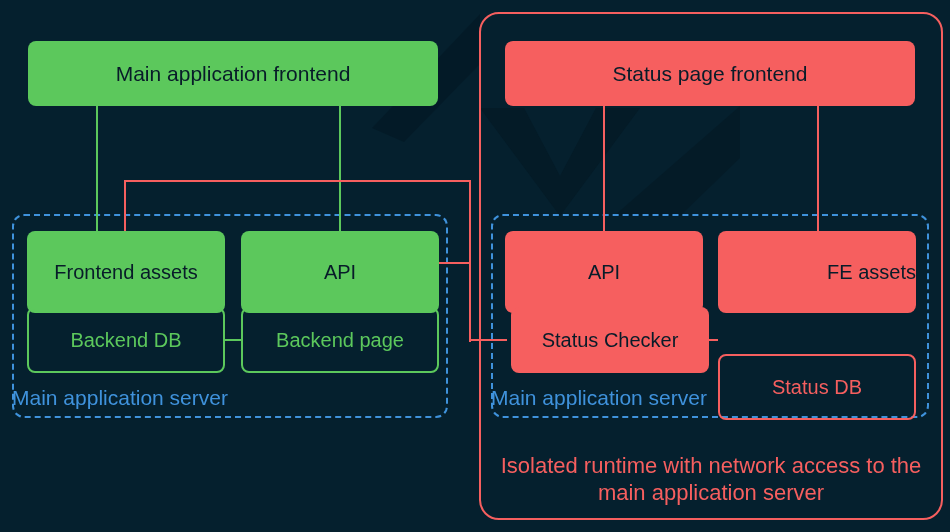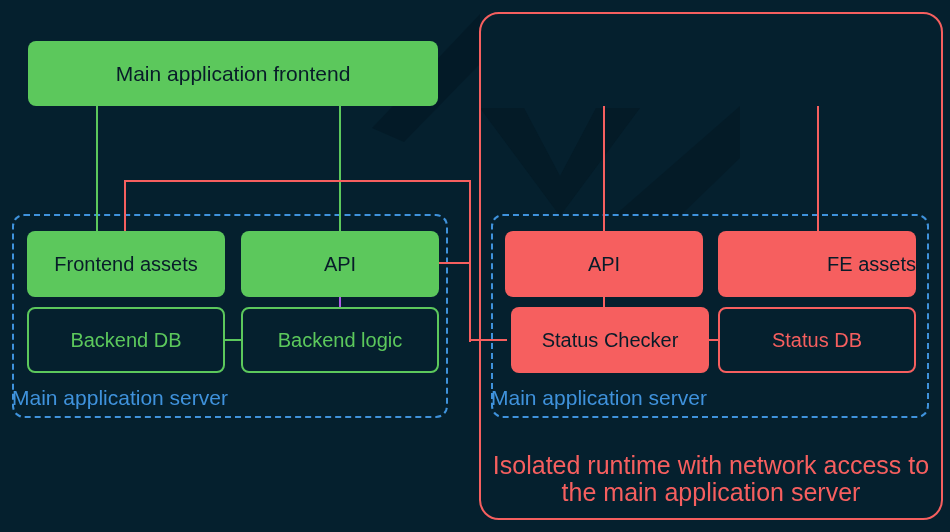--- a/index.html
+++ b/index.html
@@ -50,38 +50,38 @@
     border-radius: 8px;
     font-size: 20px;
     text-align: center;
   }
   .fill-green   { background: var(--green); color: var(--box_text_dark); text-align: right; }
   .fill-red     { background: var(--red);   color: var(--box_text_dark); }
   .outline-green{ border: 2px solid var(--green); color: var(--green); text-align: center; }
   .outline-red  { border: 2px solid var(--red);   color: var(--red); }
 
   .top-node { top: 41px; width: 410px; height: 65px; font-size: 21px; }
-  .row1 { top: 231px; width: 198px; height: 66px; }
+  .row1 { top: 231px; width: 198px; height: 82px; }
   .row2 { top: 307px; width: 198px; height: 66px; }
 
   .server-label {
     position: absolute;
     top: 385px;
     text-align: left;
     color: var(--blue);
     font-size: 21px;
     line-height: 26px;
   }
   .caption {
     position: absolute;
     left: 491px; top: 452px;
     width: 440px;
     text-align: center;
     color: var(--red);
-    font-size: 25px;
+    font-size: 22px;
     line-height: 27px;
   }
   .line { position: absolute; }
   .line.green  { background: var(--green); }
   .line.red    { background: var(--red); }
   .line.purple { background: var(--purple); }
   .v { width: 2px; }
   .h { height: 2px; }
 </style>
 </head>
@@ -112,44 +112,47 @@
   <div class="line red h" style="left:469px; top:339px; width:38px;"></div>
 
   <div class="line red v" style="left:603px; top:106px; height:125px;"></div>
   <div class="line red v" style="left:817px; top:106px; height:125px;"></div>
   <div class="line red v" style="left:603px; top:297px; height:10px;"></div>
   <div class="line red h" style="left:703px; top:339px; width:15px;"></div>
 
   <div class="node fill-green top-node" style="left:28px;">
     <span>Main application frontend</span>
   </div>
+  <div class="node fill-red top-node" style="left:505px;">
+    <span>Status page frontend</span>
+  </div>
 
   <div class="node fill-green row1" style="left:27px;">
     <span>Frontend assets</span>
   </div>
   <div class="node fill-green row1" style="left:241px;">
     <span>API</span>
   </div>
   <div class="node outline-green row2" style="left:27px;">
     <span>Backend DB</span>
   </div>
   <div class="node outline-green row2" style="left:241px;">
-    <span>Backend logic</span>
+    <span>Backend page</span>
   </div>
   <div class="server-label" style="left:12px; width:436px;">Main application server</div>
 
   <div class="node fill-red row1" style="left:505px;">
     <span>API</span>
   </div>
   <div class="node fill-red row1" style="left:718px;justify-content:flex-end;">
     <span>FE assets</span>
   </div>
   <div class="node fill-red row2" style="left:511px;">
     <span>Status Checker</span>
   </div>
-  <div class="node outline-red row2" style="left:718px;">
+  <div class="node outline-red row2" style="left:718px;margin-top:47px;">
     <span>Status DB</span>
   </div>
   <div class="server-label" style="left:491px; width:438px;">Main application server</div>
 
   <div class="caption">Isolated runtime with network access to the main application server</div>
 
 </div>
 
 </body></html>

